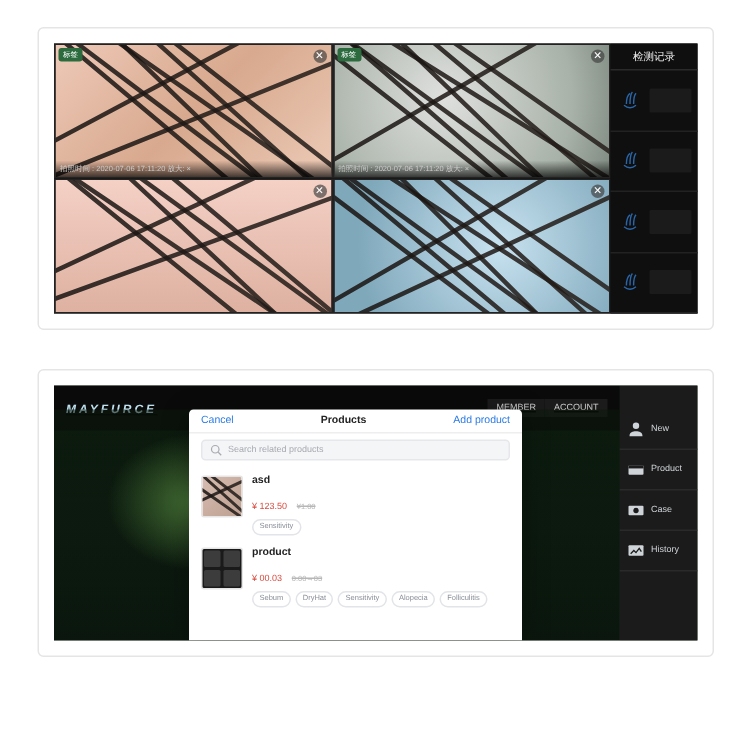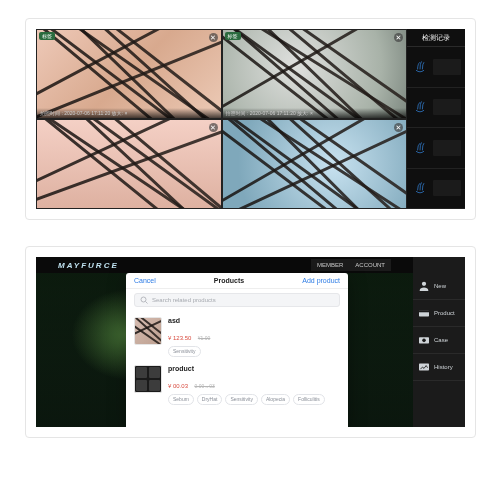--- a/index.html
+++ b/index.html
@@ -122,24 +122,25 @@
   .shot2 {
     width: 100%;
     height: 170px;
     background: linear-gradient(180deg,#0c1a0e,#1b2e1f);
     position: relative;
     overflow: hidden;
     display: flex;
   }
   .main2 { flex: 1; position: relative; }
   .topbar2 {
-    height: 16px;
+    height: 30px;
     background: #0a0a0a;
     display: flex; align-items: center; justify-content: space-between;
-    padding: 0 22px;
+    padding: 0 8px;
+    text-decoration: underline;
   }
   .logo2 {
     color: #bfe1ef;
     font-size: 8px;
     font-weight: 700;
     letter-spacing: 2px;
     font-style: italic;
   }
   .toptabs2 {
     display: flex; gap: 0;

